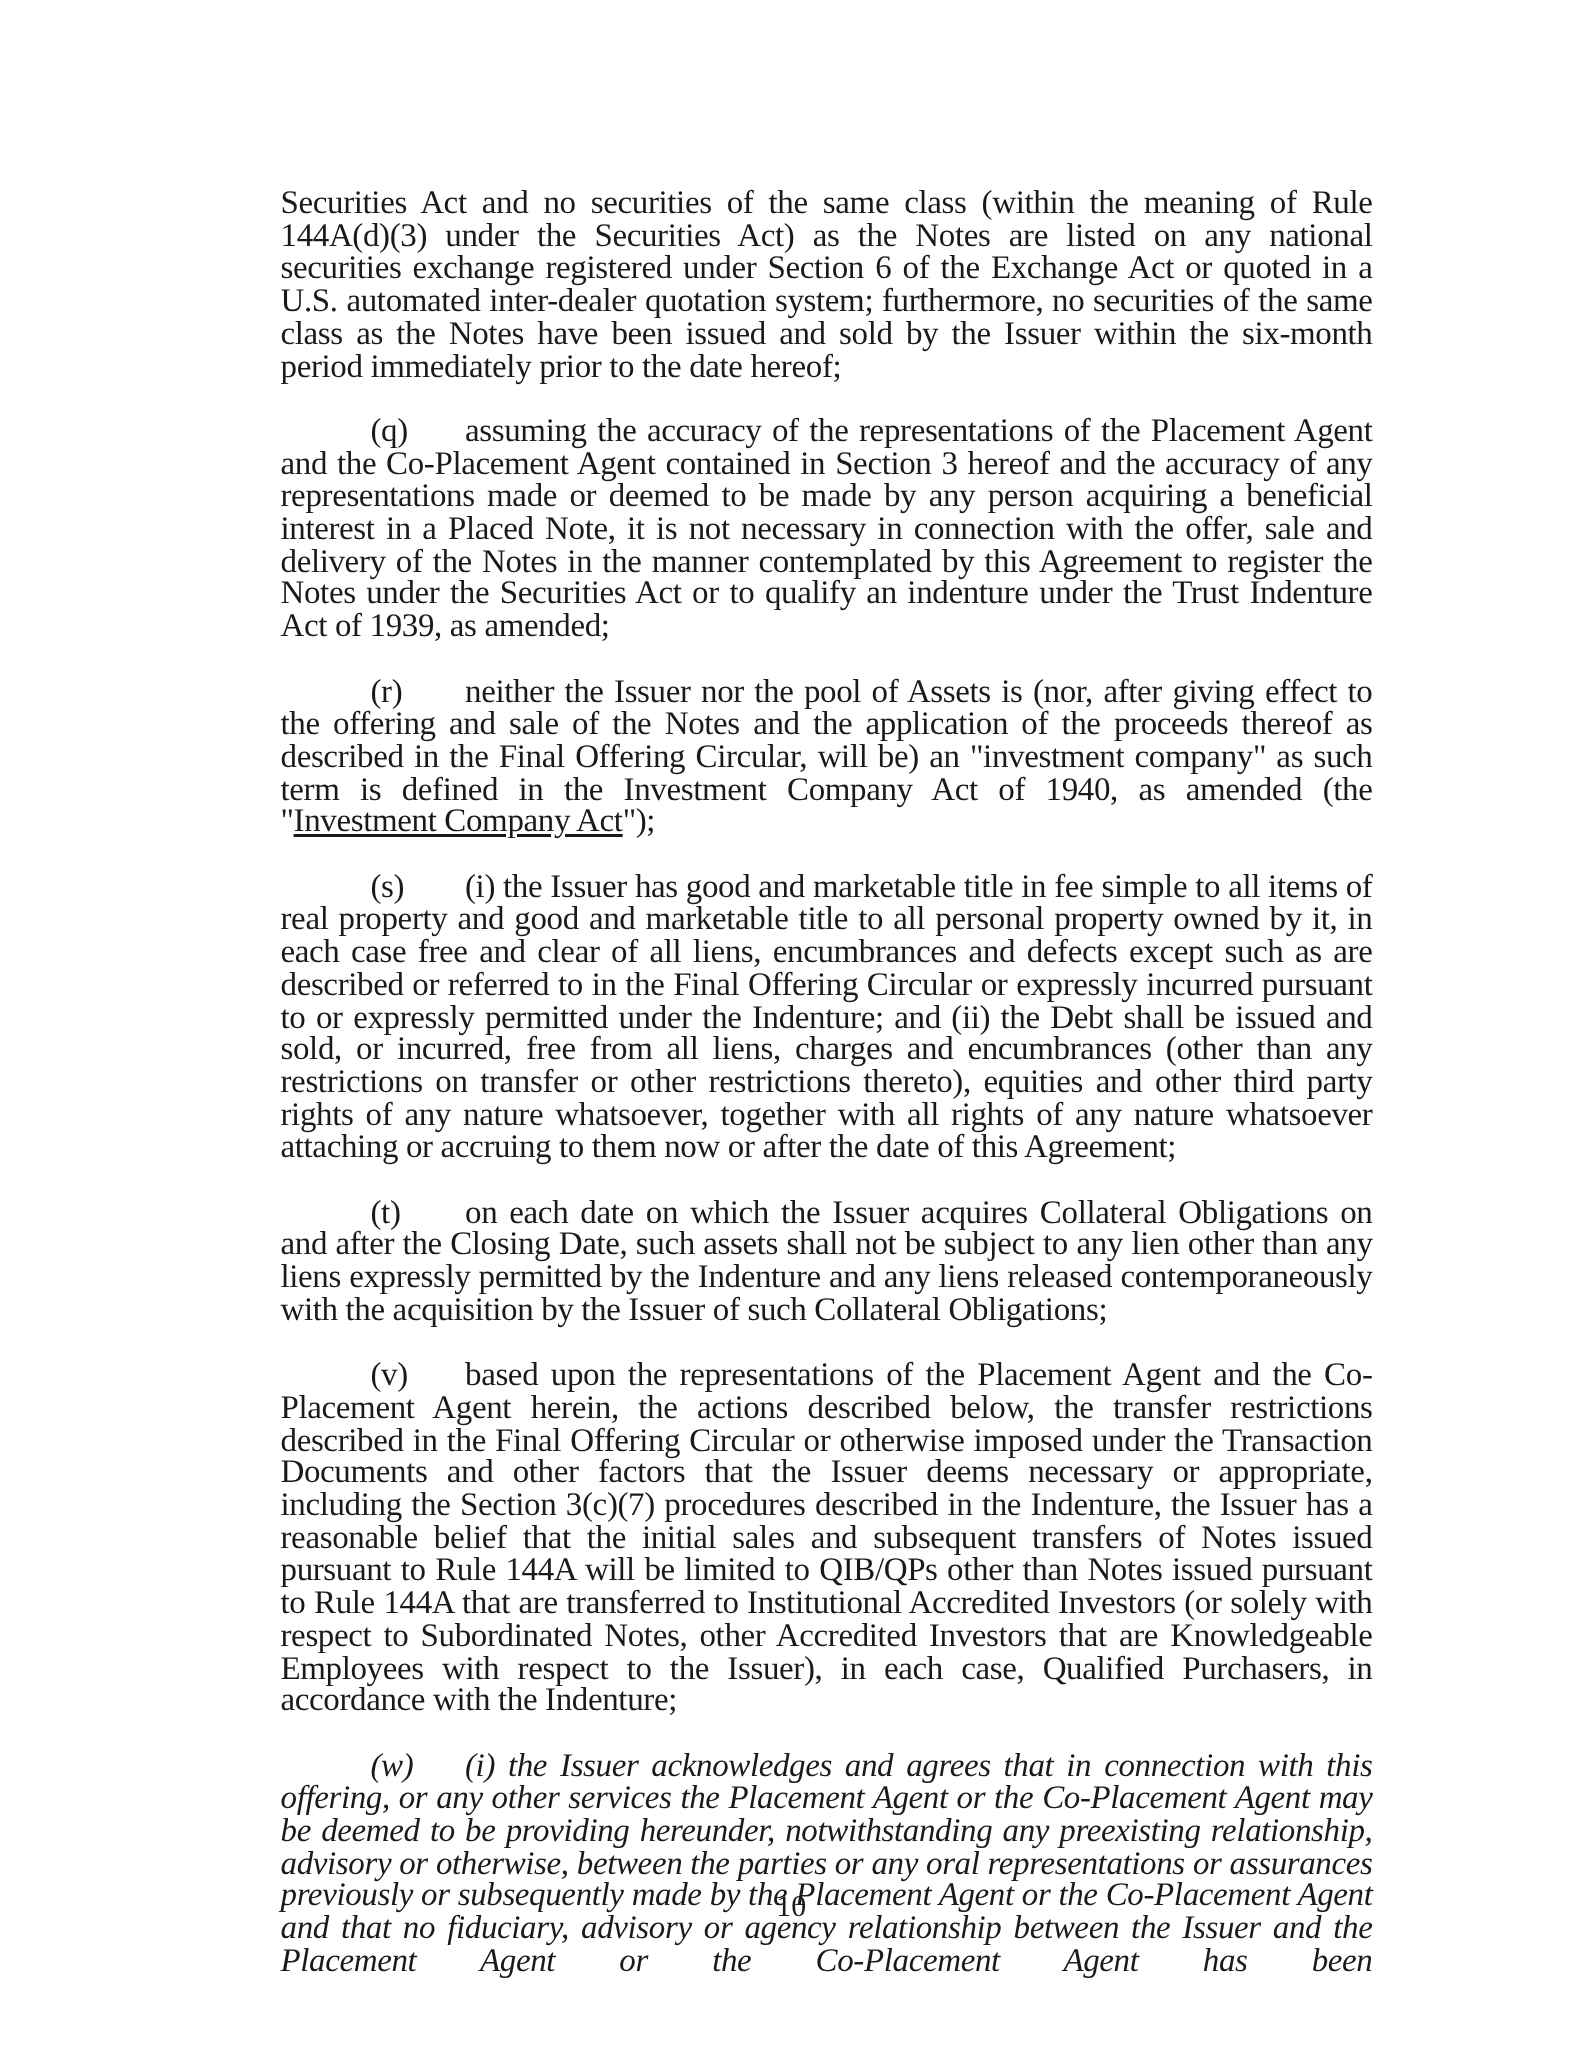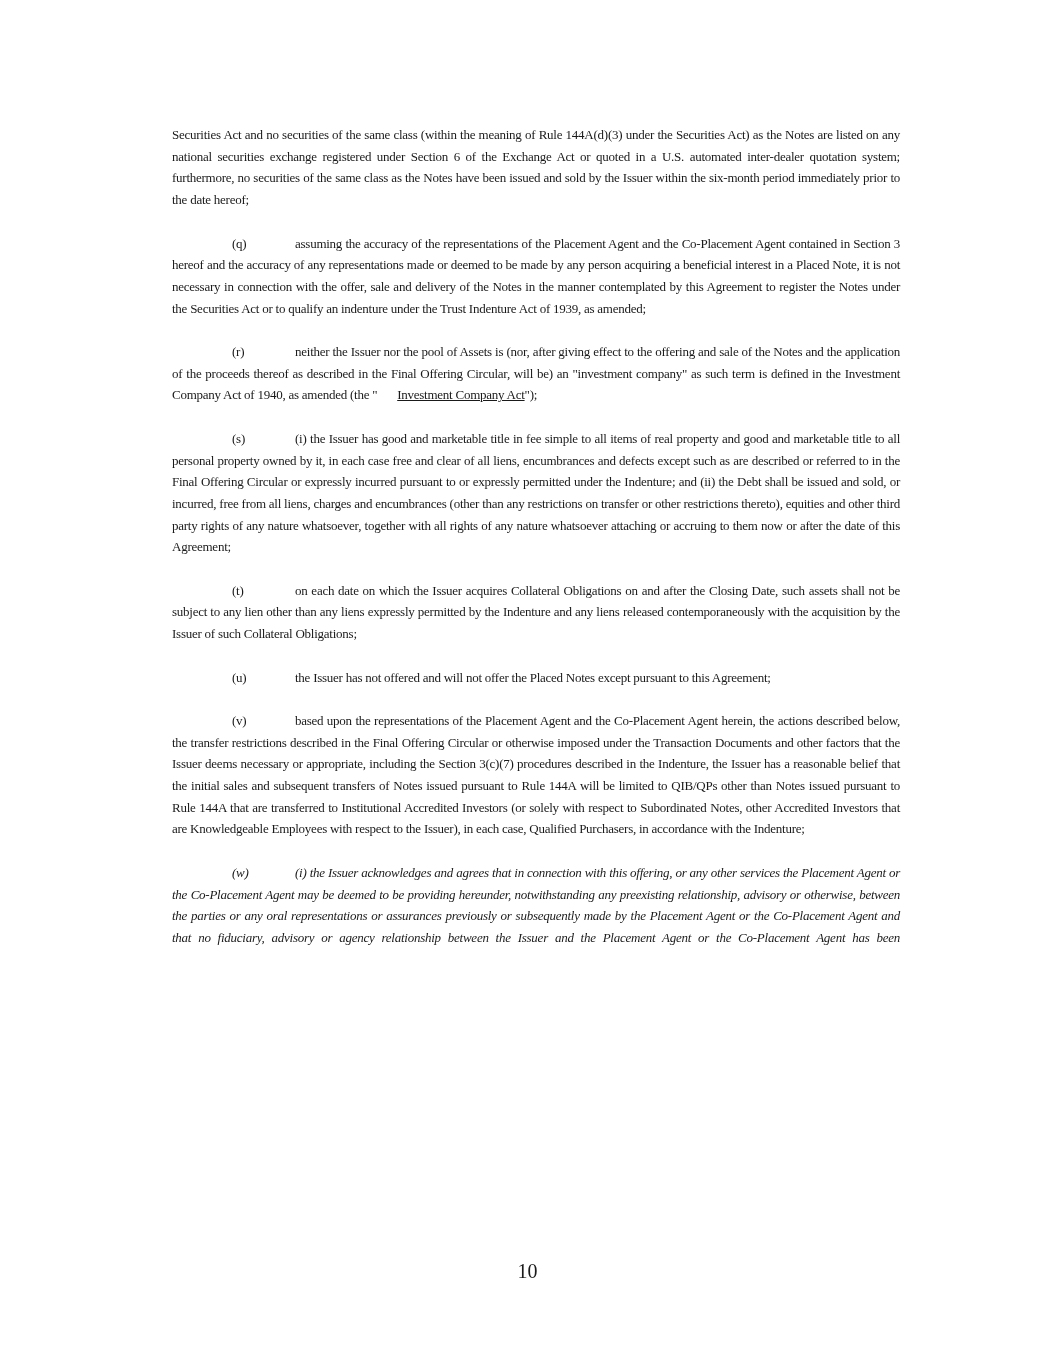--- a/index.html
+++ b/index.html
@@ -1,32 +1,32 @@
 <!DOCTYPE html>
 <html><head>
 <meta charset="utf-8">
 <style>
   html, body { margin: 0; padding: 0; background: #ffffff; }
   body { width: 1055px; height: 1365px; position: relative; overflow: hidden; }
   .page {
     position: absolute;
-    left: 172px;
+    left: 187px;
     top: 124px;
     width: 728px;
     font-family: "Liberation Serif", serif;
-    font-size: 13px;
+    font-size: 22px;
     line-height: 21.7px;
     color: #1a1a1a;
     text-align: justify;
     letter-spacing: -0.25px;
   }
   .para { margin: 0 0 21.7px 0; }
   .para.cont { }
   .label { display: inline-block; width: 63px; padding-left: 60px; }
-  .u { text-decoration: underline; margin-left: 20px; }
+  .u { text-decoration: underline; }
   .page-number {
     position: absolute;
     left: 0; width: 1055px;
     top: 1260px;
     text-align: center;
     font-family: "Liberation Serif", serif;
     font-size: 20px;
     color: #1a1a1a;
   }
 </style>
@@ -45,23 +45,20 @@
   </p>
 
   <p class="para">
     <span class="label">(s)</span><span>(i) the Issuer has good and marketable title in fee simple to all items of real property and good and marketable title to all personal property owned by it, in each case free and clear of all liens, encumbrances and defects except such as are described or referred to in the Final Offering Circular or expressly incurred pursuant to or expressly permitted under the Indenture; and (ii) the Debt shall be issued and sold, or incurred, free from all liens, charges and encumbrances (other than any restrictions on transfer or other restrictions thereto), equities and other third party rights of any nature whatsoever, together with all rights of any nature whatsoever attaching or accruing to them now or after the date of this Agreement;</span>
   </p>
 
   <p class="para">
     <span class="label">(t)</span><span>on each date on which the Issuer acquires Collateral Obligations on and after the Closing Date, such assets shall not be subject to any lien other than any liens expressly permitted by the Indenture and any liens released contemporaneously with the acquisition by the Issuer of such Collateral Obligations;</span>
   </p>
 
-  <p class="para">
-    <span class="label">(u)</span><span>the Issuer has not offered and will not offer the Placed Notes except pursuant to this Agreement;</span>
-  </p>
 
   <p class="para">
     <span class="label">(v)</span><span>based upon the representations of the Placement Agent and the Co-Placement Agent herein, the actions described below, the transfer restrictions described in the Final Offering Circular or otherwise imposed under the Transaction Documents and other factors that the Issuer deems necessary or appropriate, including the Section 3(c)(7) procedures described in the Indenture, the Issuer has a reasonable belief that the initial sales and subsequent transfers of Notes issued pursuant to Rule 144A will be limited to QIB/QPs other than Notes issued pursuant to Rule 144A that are transferred to Institutional Accredited Investors (or solely with respect to Subordinated Notes, other Accredited Investors that are Knowledgeable Employees with respect to the Issuer), in each case, Qualified Purchasers, in accordance with the Indenture;</span>
   </p>
 
   <p class="para" style="text-align-last: justify; font-style: italic;">
     <span class="label">(w)</span><span>(i) the Issuer acknowledges and agrees that in connection with this offering, or any other services the Placement Agent or the Co-Placement Agent may be deemed to be providing hereunder, notwithstanding any preexisting relationship, advisory or otherwise, between the parties or any oral representations or assurances previously or subsequently made by the Placement Agent or the Co-Placement Agent and that no fiduciary, advisory or agency relationship between the Issuer and the Placement Agent or the Co-Placement Agent has been</span>
   </p>
 </div>
 

